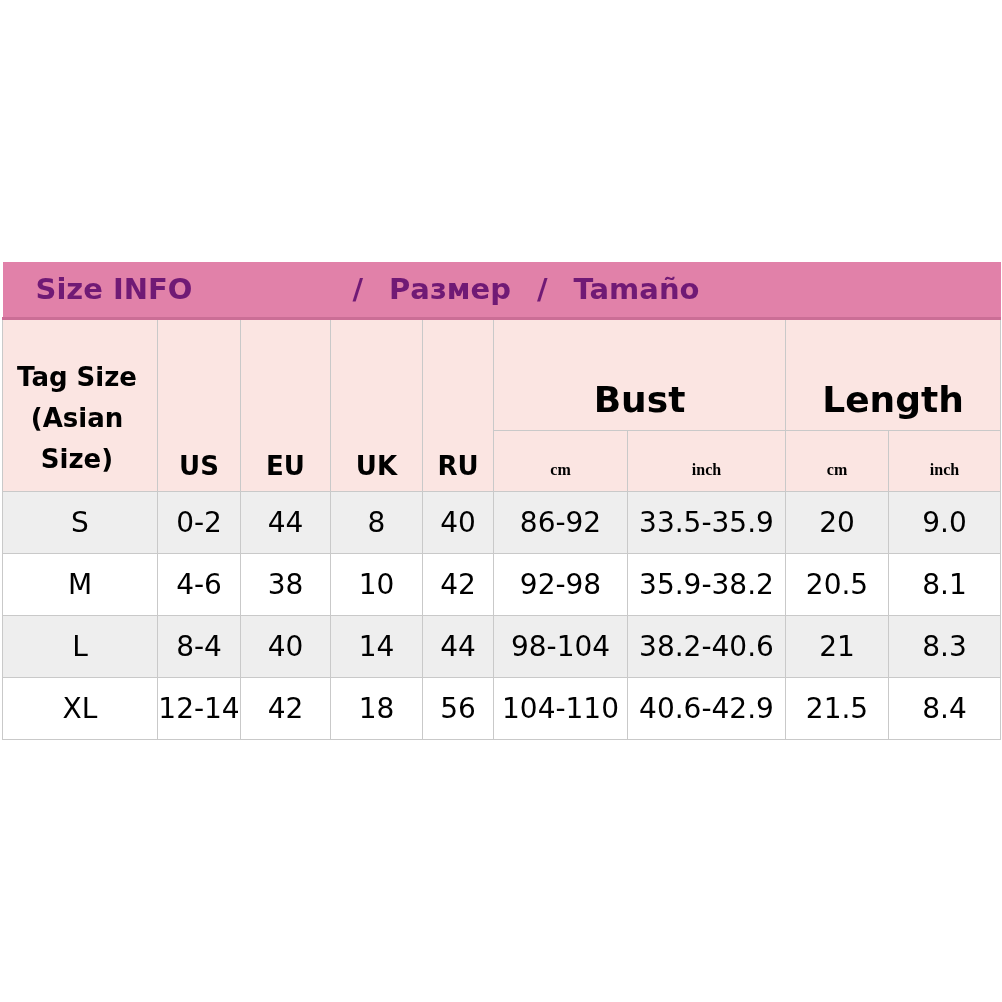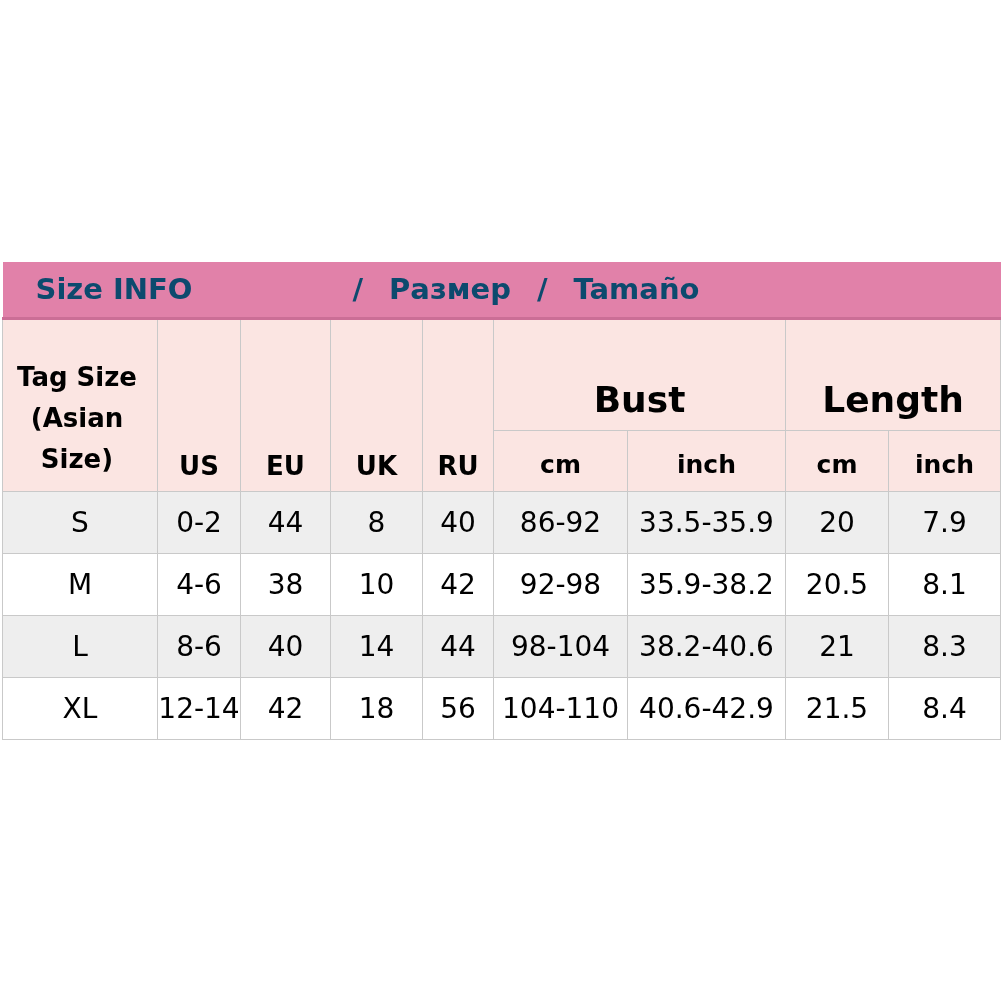--- a/index.html
+++ b/index.html
@@ -20,21 +20,21 @@
     width: 998px;
     border-collapse: collapse;
     table-layout: fixed;
   }
   
   tr.title-row td {
     height: 56px;
     background: #e181a9;
     border: none;
     border-bottom: 3px solid #cb6e96;
-    color: #0c4a6e;
+    color: #701a75;
     font-size: 29px;
     font-weight: bold;
     text-align: left;
     vertical-align: middle;
     padding-left: 33px;
     white-space: nowrap;
   }
   .t-sep1 { margin-left: 160px; }
   .t-ru   { margin-left: 26px; }
   .t-sep2 { margin-left: 26px; }
@@ -56,23 +56,24 @@
   th.taghead {
     line-height: 1.58;
     padding-right: 6px;
   }
   th.grouphead {
     font-size: 36px;
     vertical-align: bottom;
     padding-bottom: 10px;
   }
   th.subhead {
-    font-size: 25px;
+    font-size: 16px;
     vertical-align: bottom;
     padding-bottom: 12px;
+    font-family: Liberation Serif, serif;
   }
   
   tr.data-row { height: 62px; }
   tr.data-row td {
     border: 1px solid #c9c9c9;
     font-size: 28px;
     font-weight: normal;
     text-align: center;
     vertical-align: middle;
   }
@@ -122,38 +123,38 @@
 
     <tr class="data-row row-even">
       <td>S</td>
       <td>0-2</td>
       <td>44</td>
       <td>8</td>
       <td>40</td>
       <td>86-92</td>
       <td>33.5-35.9</td>
       <td>20</td>
-      <td>7.9</td>
+      <td>9.0</td>
     </tr>
 
     <tr class="data-row row-odd">
       <td>M</td>
       <td>4-6</td>
       <td>38</td>
       <td>10</td>
       <td>42</td>
       <td>92-98</td>
       <td>35.9-38.2</td>
       <td>20.5</td>
       <td>8.1</td>
     </tr>
 
     <tr class="data-row row-even">
       <td>L</td>
-      <td>8-6</td>
+      <td>8-4</td>
       <td>40</td>
       <td>14</td>
       <td>44</td>
       <td>98-104</td>
       <td>38.2-40.6</td>
       <td>21</td>
       <td>8.3</td>
     </tr>
 
     <tr class="data-row row-odd">

